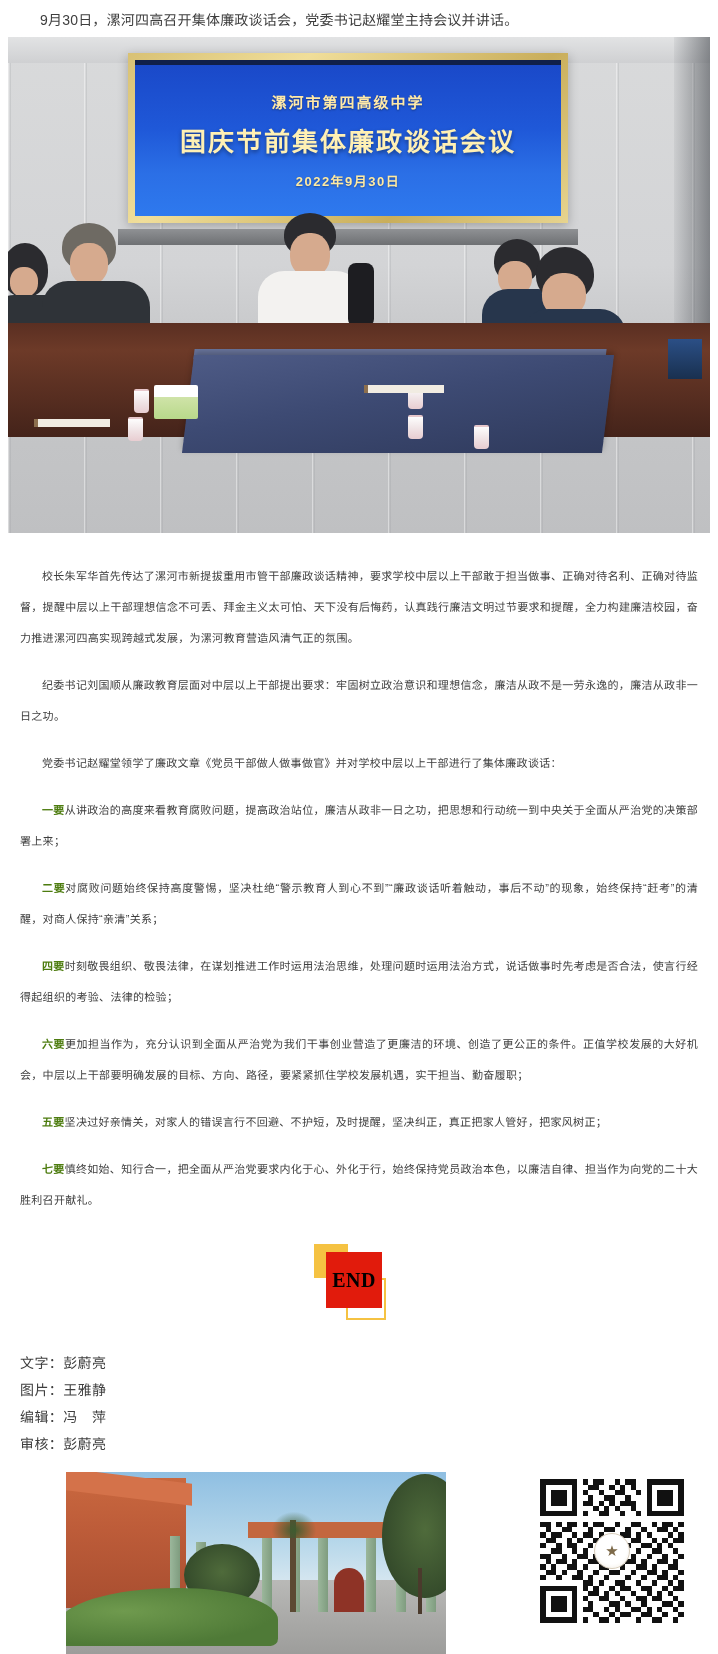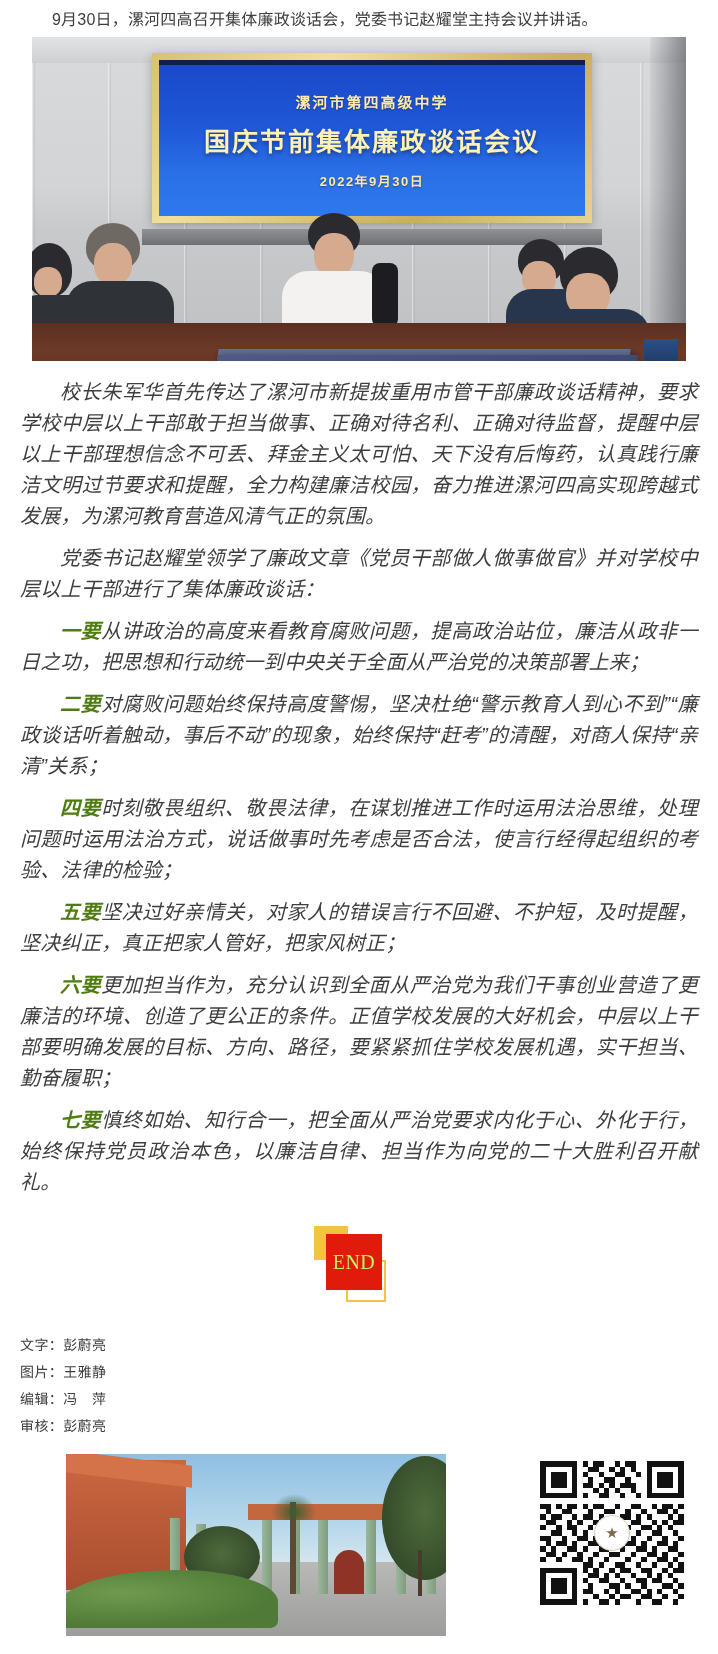--- a/index.html
+++ b/index.html
@@ -17,32 +17,32 @@
     position: relative;
   }
   .page {
     width: 718px;
     box-sizing: border-box;
     padding: 0;
   }
 
   
   .lead {
-    font-size: 16px;
+    font-size: 14px;
     line-height: 22px;
     color: #3e3e3e;
-    padding: 9px 20px 6px 52px;
+    padding: 9px 20px 6px 40px;
     letter-spacing: 0.2px;
   }
 
   
   .hero-photo {
     position: relative;
-    margin: 0 32px;
-    height: 324px;
+    margin: 0 8px;
+    height: 496px;
     overflow: hidden;
     background: #b9bcc0;
   }
   .wall {
     position: absolute; inset: 0;
     background:
       linear-gradient(180deg,#d9dadb 0%, #d3d4d6 46%, #c8c9cb 60%, #bfc0c2 100%);
   }
   .wall-lines {
     position: absolute; inset: 0;
@@ -170,28 +170,27 @@
     background: linear-gradient(180deg,#2b4f86,#19304f);
   }
   .door-shade {
     position: absolute; right: 0; top: 0; width: 36px; height: 286px;
     background: linear-gradient(90deg, rgba(120,125,130,.1), rgba(60,64,70,.55));
   }
 
   
   .article { padding: 12px 20px 0 20px; }
   .para {
-    font-size: 20px;
+    font-size: 11px;
     line-height: 31px;
     color: #3e3e3e;
     text-align: justify;
     text-indent: 2em;
-    margin: 4px 0 11px 0;
+    margin: 16px 0 11px 0;
     letter-spacing: 0.3px;
-    font-style: italic;
   }
   .para b { font-weight: bold; color: #4d7c0f; }
 
   
   .end-wrap {
     position: relative;
     height: 96px;
     margin-top: 26px;
   }
   .end-inner {
@@ -216,23 +215,23 @@
   .end-red {
     position: absolute;
     left: 22px; top: 10px;
     width: 56px; height: 56px;
     background: #e11b0c;
     display: flex;
     align-items: center;
     justify-content: center;
   }
   .end-red span {
-    color: #bef264;
+    color: #000000;
     font-size: 20px;
-    font-weight: normal;
+    font-weight: bold;
     letter-spacing: 0.5px;
     font-family: "Liberation Serif", "DejaVu Serif", serif;
   }
 
   
   .credits { padding: 12px 0 0 20px; }
   .credit-row {
     font-size: 14px;
     line-height: 27px;
     color: #3e3e3e;
@@ -405,36 +404,39 @@
     <div class="notebook" style="left:26px; top:382px; width:72px;"></div>
     <div class="notebook" style="left:356px; top:348px; width:76px;"></div>
     <div class="laptop"></div>
   </div>
 
   <div class="article">
     <p class="para">
       <b></b><span>校长朱军华首先传达了漯河市新提拔重用市管干部廉政谈话精神，要求学校中层以上干部敢于担当做事、正确对待名利、正确对待监督，提醒中层以上干部理想信念不可丢、拜金主义太可怕、天下没有后悔药，认真践行廉洁文明过节要求和提醒，全力构建廉洁校园，奋力推进漯河四高实现跨越式发展，为漯河教育营造风清气正的氛围。</span>
     </p>
     <p class="para">
+      <b></b><span>纪委书记刘国顺从廉政教育层面对中层以上干部提出要求：牢固树立政治意识和理想信念，廉洁从政不是一劳永逸的，廉洁从政非一日之功。</span>
+    </p>
+    <p class="para">
       <b></b><span>党委书记赵耀堂领学了廉政文章《党员干部做人做事做官》并对学校中层以上干部进行了集体廉政谈话：</span>
     </p>
     <p class="para">
       <b>一要</b><span>从讲政治的高度来看教育腐败问题，提高政治站位，廉洁从政非一日之功，把思想和行动统一到中央关于全面从严治党的决策部署上来；</span>
     </p>
     <p class="para">
       <b>二要</b><span>对腐败问题始终保持高度警惕，坚决杜绝“警示教育人到心不到”“廉政谈话听着触动，事后不动”的现象，始终保持“赶考”的清醒，对商人保持“亲清”关系；</span>
     </p>
     <p class="para">
       <b>四要</b><span>时刻敬畏组织、敬畏法律，在谋划推进工作时运用法治思维，处理问题时运用法治方式，说话做事时先考虑是否合法，使言行经得起组织的考验、法律的检验；</span>
     </p>
     <p class="para">
+      <b>六要</b><span>更加担当作为，充分认识到全面从严治党为我们干事创业营造了更廉洁的环境、创造了更公正的条件。正值学校发展的大好机会，中层以上干部要明确发展的目标、方向、路径，要紧紧抓住学校发展机遇，实干担当、勤奋履职；</span>
+    </p>
+    <p class="para">
       <b>五要</b><span>坚决过好亲情关，对家人的错误言行不回避、不护短，及时提醒，坚决纠正，真正把家人管好，把家风树正；</span>
-    </p>
-    <p class="para">
-      <b>六要</b><span>更加担当作为，充分认识到全面从严治党为我们干事创业营造了更廉洁的环境、创造了更公正的条件。正值学校发展的大好机会，中层以上干部要明确发展的目标、方向、路径，要紧紧抓住学校发展机遇，实干担当、勤奋履职；</span>
     </p>
     <p class="para">
       <b>七要</b><span>慎终如始、知行合一，把全面从严治党要求内化于心、外化于行，始终保持党员政治本色，以廉洁自律、担当作为向党的二十大胜利召开献礼。</span>
     </p>
   </div>
 
   <div class="end-wrap">
     <div class="end-inner">
       <div class="end-yellow-solid"></div>
       <div class="end-yellow-outline"></div>

